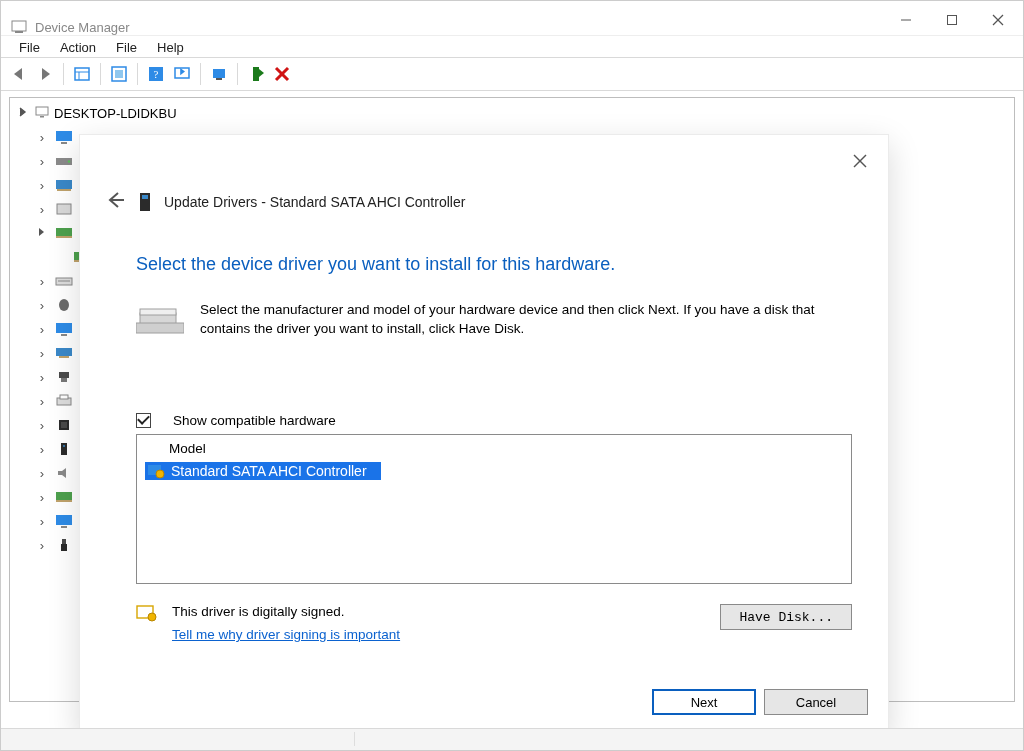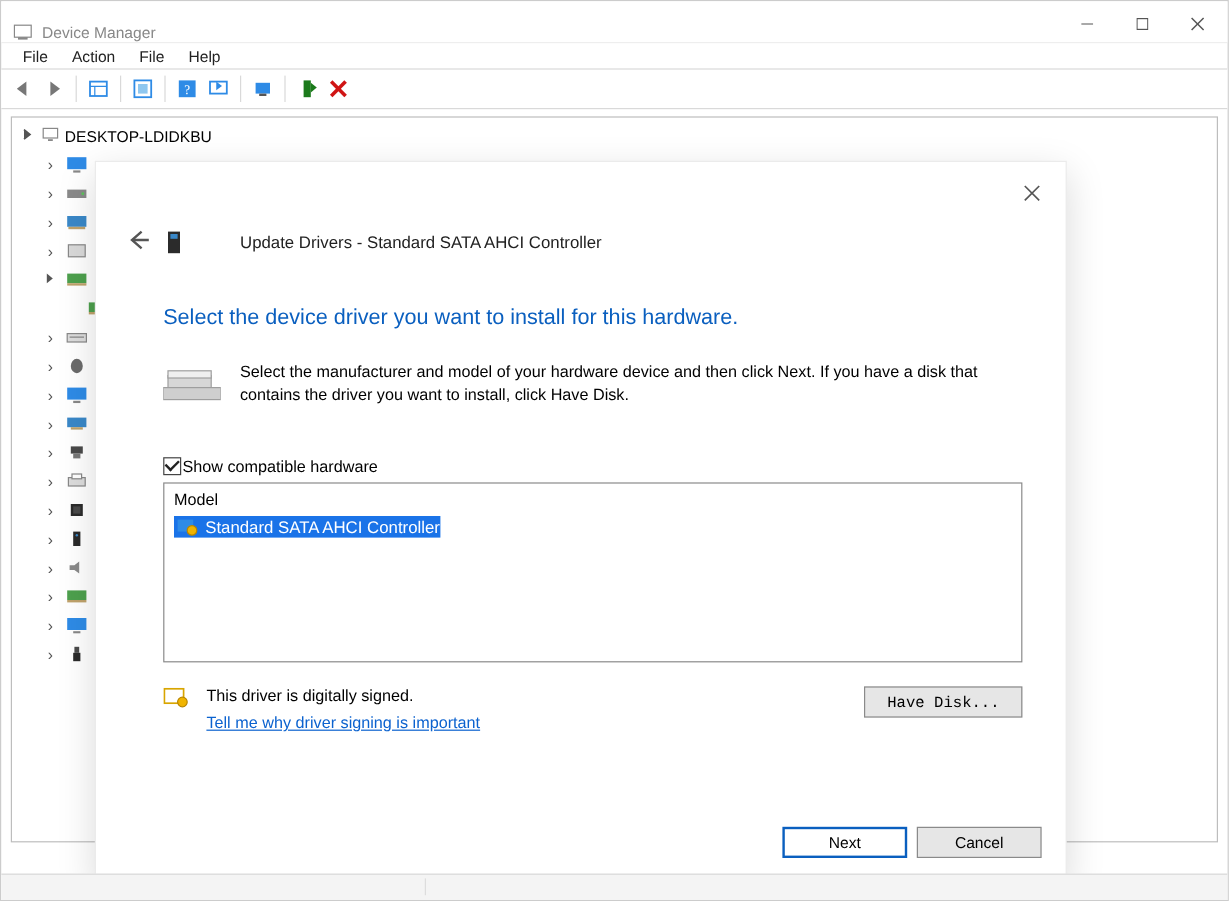--- a/index.html
+++ b/index.html
@@ -123,40 +123,40 @@
   color: #555;
 }
 .dialog .close-x svg { width: 14px; height: 14px; }
 .dlg-header {
   display: flex; align-items: center; gap: 12px;
   margin-top: 38px;
   margin-left: -4px;
 }
 .dlg-header .back svg { width: 22px; height: 22px; color: #555; }
 .dlg-header .dev-icon { width: 14px; height: 24px; display:flex; align-items:center; justify-content:center; }
-.dlg-header .title-txt { font-size: 14px; color: #222; margin-left: 36px; }
+.dlg-header .title-txt { font-size: 14px; color: #222; }
 
 .dlg-headline {
   margin-top: 40px;
   margin-left: 28px;
   font-size: 18px;
   color: #0a5fbf;
   font-weight: 400;
 }
 .dlg-instructions {
   display: flex; align-items: flex-end;
   margin: 24px 8px 0 28px;
   gap: 16px;
 }
 .dlg-instructions .hw-icon { width: 48px; height: 40px; display: flex; align-items: center; justify-content: center; }
 .dlg-instructions .txt { font-size: 13.5px; line-height: 1.45; max-width: 640px; }
 
 .chk-row {
-  margin: 42px 0 0 28px;
-  display: flex; align-items: flex-end; gap: 1px;
+  margin: 74px 0 0 28px;
+  display: flex; align-items: flex-end; gap: 22px;
   font-size: 13.5px;
 }
 .chk-row input[type="checkbox"] {
   width: 15px; height: 15px;
   appearance: none;
   border: 1px solid #444;
   position: relative;
 }
 .chk-row input[type="checkbox"]:checked::after {
   content: "";
@@ -168,26 +168,26 @@
   transform: rotate(45deg);
 }
 
 .model-box {
   margin: 6px 8px 0 28px;
   border: 1px solid #8a8a8a;
   height: 150px;
   padding: 6px 8px;
   background: #fff;
 }
-.model-box .col-header { font-size: 13.5px; margin-bottom: 6px; }
+.model-box .col-header { font-size: 13.5px; margin-bottom: 6px; margin-left: 24px; }
 .model-row {
   display: inline-flex; align-items: flex-end; gap: 6px;
   background: #1a73e8;
   color: #fff;
-  padding: 1px 0 1px 2px;
+  padding: 1px 14px 1px 2px;
   font-size: 14px;
 }
 .model-row .mi { width: 18px; height: 16px; display:flex; align-items:center; justify-content:center; }
 
 .sign-row {
   display: flex; align-items: flex-start;
   margin: 20px 8px 0 28px;
 }
 .sign-row .cert-icon { width: 22px; height: 20px; display:flex; align-items:center; justify-content:center; margin-right: 14px; }
 .sign-row .sign-text { font-size: 13.5px; }

